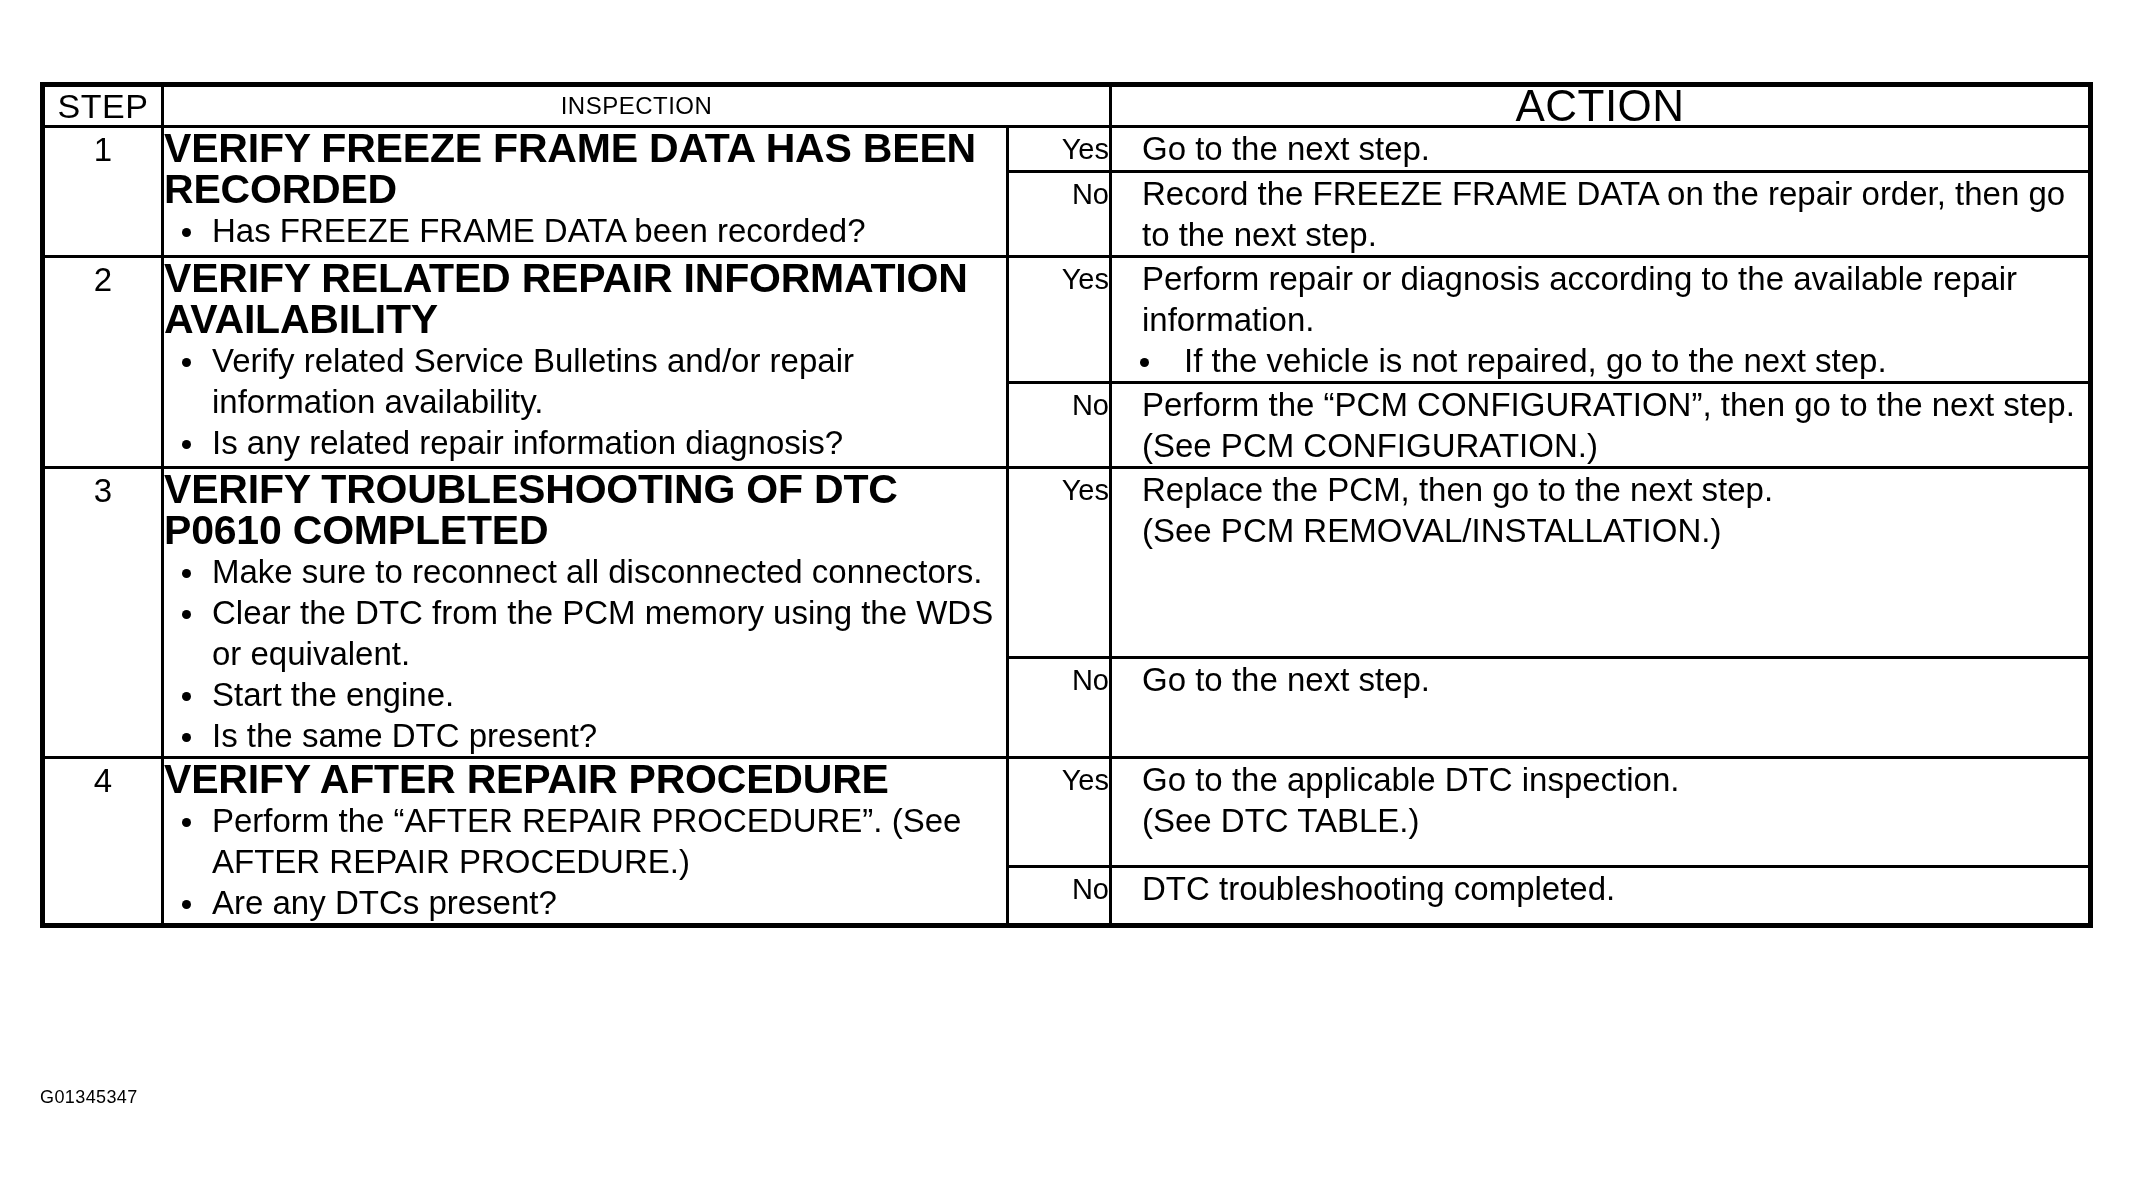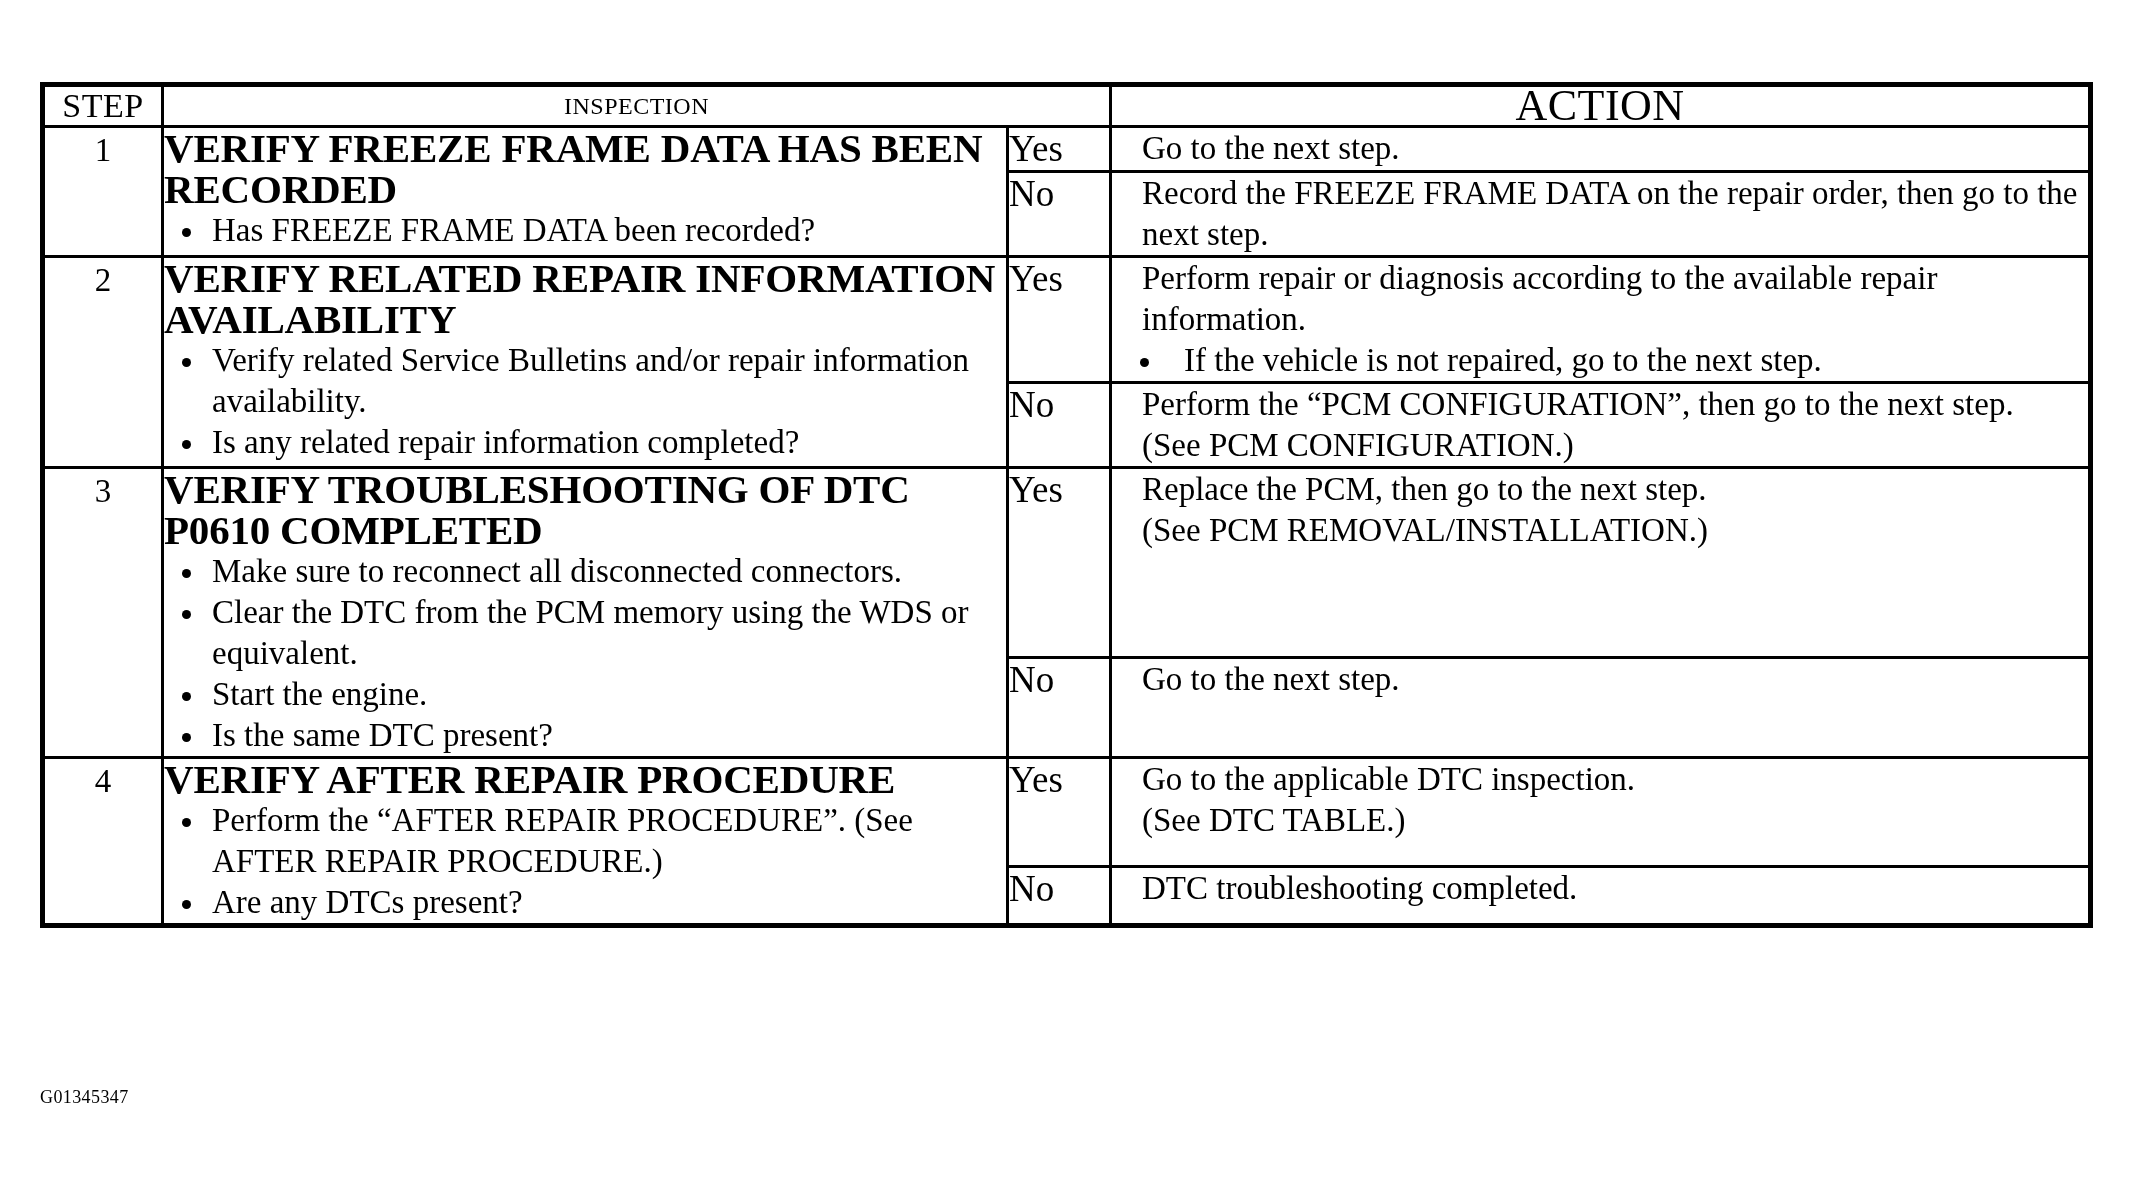--- a/index.html
+++ b/index.html
@@ -13,21 +13,20 @@
     font-family: "Liberation Sans", sans-serif;
     color: #000000;
     -webkit-font-smoothing: none;
   }
 
   #page {
     position: relative;
     width: 2129px;
     height: 1180px;
     overflow: hidden;
-    font-family: Liberation Serif, serif;
   }
 
   
   .dtc-table {
     position: absolute;
     left: 40px;
     top: 82px;
     width: 2048px;
     border-collapse: collapse;
     table-layout: fixed;
@@ -64,22 +63,22 @@
   .cell-step {
     text-align: center;
     font-size: 33px;
     line-height: 44px;
     padding-top: 5px;
   }
   .cell-insp {
     padding: 4px 8px 10px 14px;
   }
   .cell-yn {
-    text-align: left;
-    font-size: 37px;
+    text-align: right;
+    font-size: 29px;
     line-height: 42px;
     padding-top: 5px;
   }
   .cell-action {
     padding: 4px 10px 8px 14px;
     font-size: 33px;
     line-height: 41px;
   }
 
   .insp-title {
@@ -171,21 +170,21 @@
           <td class="cell-action">
             <div class="action-line">Record the FREEZE FRAME DATA on the repair order, then go to the next step.</div>
           </td>
         </tr>
         <tr>
           <td class="cell-step" rowspan="2">2</td>
           <td class="cell-insp" rowspan="2">
             <div class="insp-title">VERIFY RELATED REPAIR INFORMATION AVAILABILITY</div>
             <ul class="bullets">
               <li>Verify related Service Bulletins and/or repair information availability.</li>
-              <li>Is any related repair information completed?</li>
+              <li>Is any related repair information diagnosis?</li>
             </ul>
           </td>
           <td class="cell-yn">Yes</td>
           <td class="cell-action">
             <div class="action-line">Perform repair or diagnosis according to the available repair information.</div>
             <ul class="bullets action-bullets">
               <li>If the vehicle is not repaired, go to the next step.</li>
             </ul>
           </td>
         </tr>

